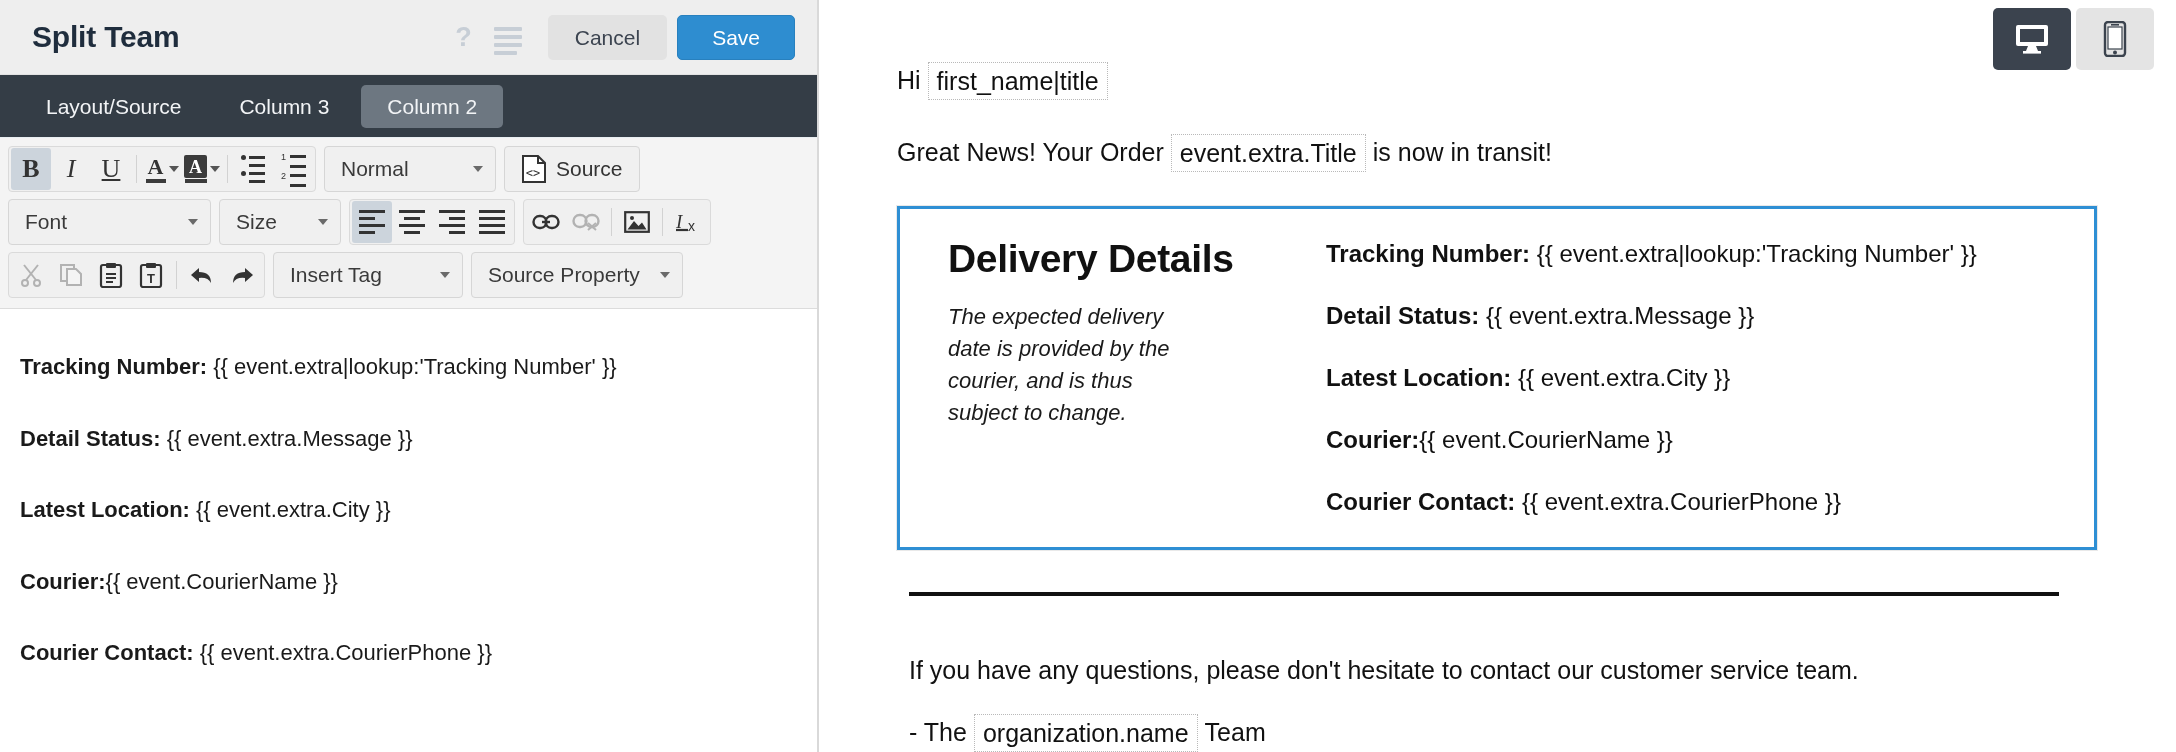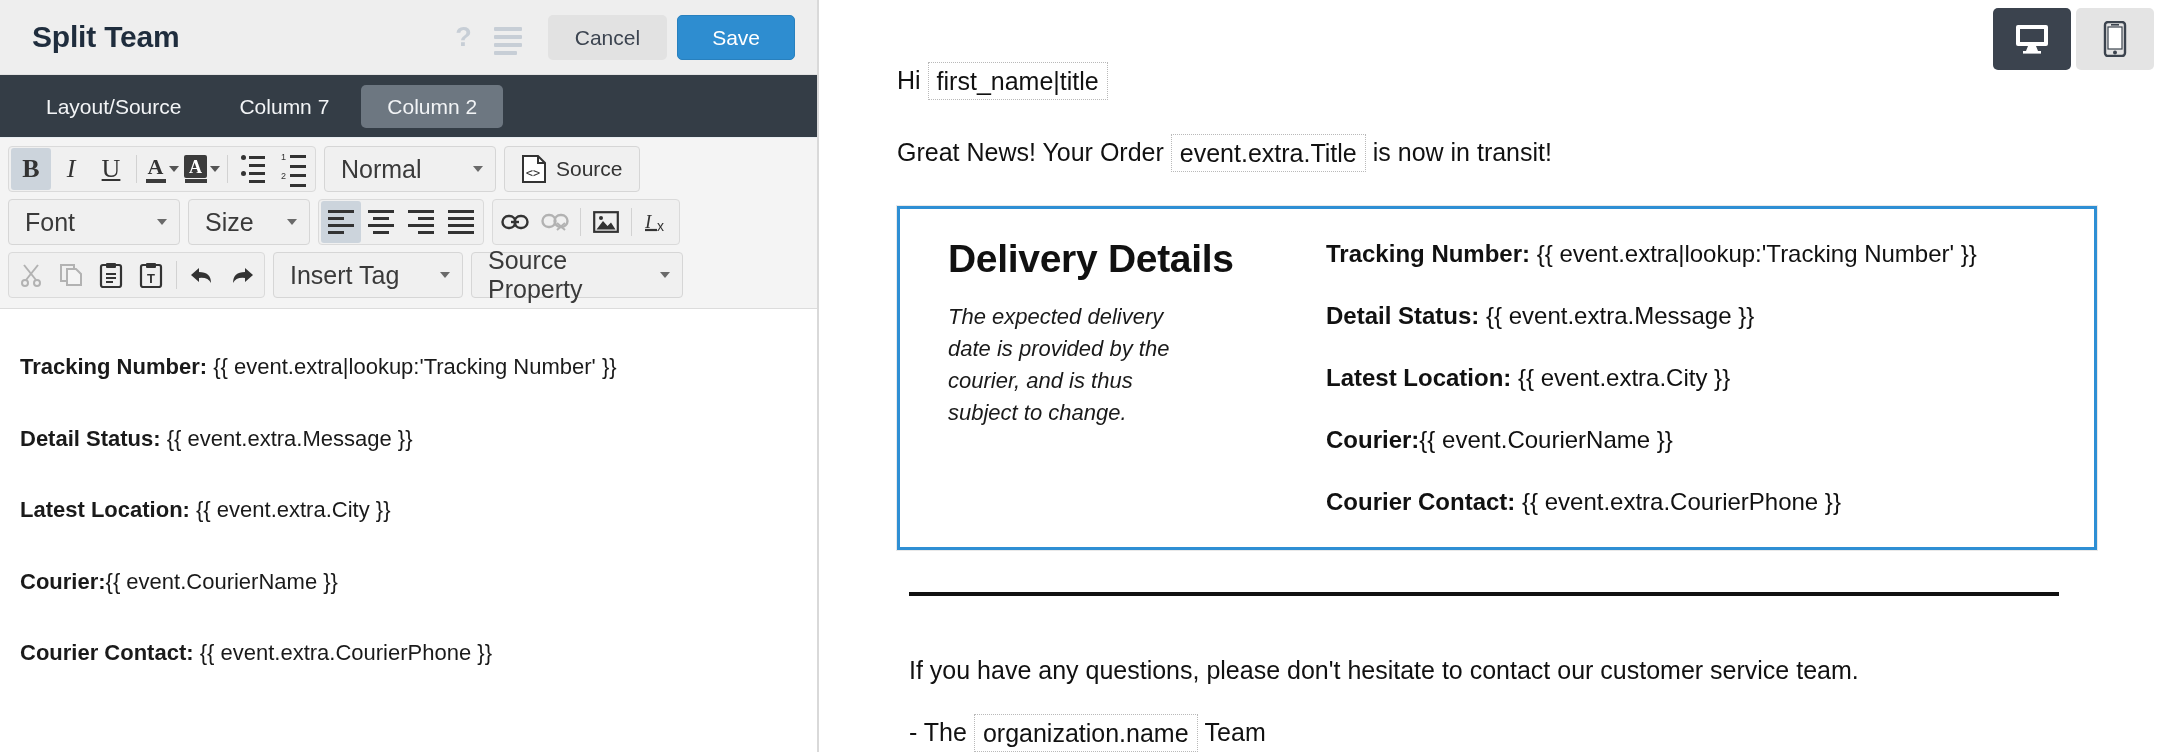--- a/index.html
+++ b/index.html
@@ -94,24 +94,24 @@
   .tb-btn.dim { opacity:0.32; }
   .tb-sep { width:1px; height:28px; background:#d2d2d2; margin:0 5px; }
   .tb-caret {
     width:0; height:0; border-left:5px solid transparent; border-right:5px solid transparent;
     border-top:6px solid #555; margin-left:3px;
   }
   .tb-select {
     display:flex; align-items:center; justify-content:space-between;
     background:#f0f0f0; border:1px solid #d6d6d6; border-radius:4px;
     height:46px; padding:0 12px 0 16px; cursor:pointer;
-    font-size:25px; color:#3a3a3a;
+    font-size:21px; color:#3a3a3a;
   }
   .sel-normal { width:172px; }
-  .sel-font { width:172px; }
+  .sel-font { width:203px; }
   .sel-size { width:122px; }
   .sel-tag { width:190px; }
   .sel-prop { width:212px; }
   .tb-select .tb-caret { border-top-color:#6a6a6a; }
   .src-btn {
     display:flex; align-items:center; gap:9px;
     background:#f0f0f0; border:1px solid #d6d6d6; border-radius:4px;
     height:46px; padding:0 16px; cursor:pointer;
     font-size:21px; color:#333;
   }
@@ -226,21 +226,21 @@
         </span>
       </div>
       <div class="hdr-btns">
         <button class="btn btn-cancel">Cancel</button>
         <button class="btn btn-save">Save</button>
       </div>
     </div>
 
     <div class="lp-tabs">
       <div class="tab">Layout/Source</div>
-      <div class="tab">Column 7</div>
+      <div class="tab">Column 3</div>
       <div class="tab active">Column 2</div>
     </div>
 
     <div class="lp-toolbar">
 
       <div class="tb-row">
         <div class="tb-group">
           <div class="tb-btn on">
             <span class="g-b">B</span>
           </div>

